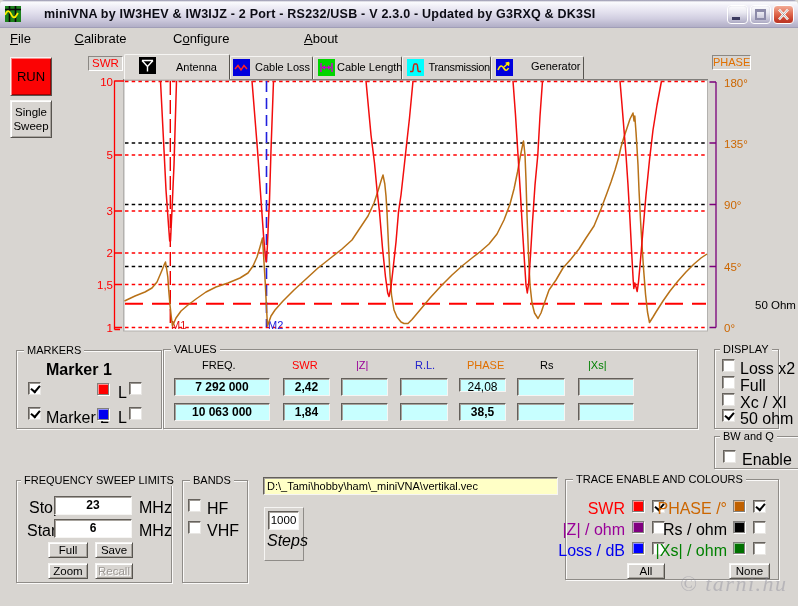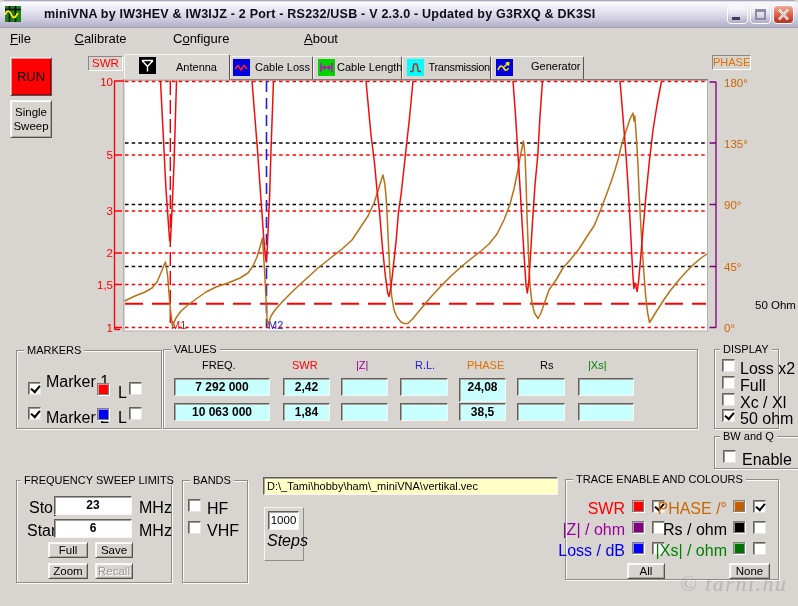--- a/index.html
+++ b/index.html
@@ -161,21 +161,21 @@
 
   <path fill="none" stroke="#b87117" stroke-width="1.5" stroke-linejoin="round" d="M124.5,301 L135,296 145,292 152,288 157,282 160,275 162.5,269 164.5,264 165.5,262 166.8,270 167.8,277 168.8,291 170,305 171.3,317 172.5,326 176,318 181,311 188,305 196,299 206,292 216,287 228,283 240,278 248,273 253,266 257,257 260,247 262.5,238 264,262 265.2,282 266.2,302 267.5,326 271,316 275,310 283,301 294,290 306,279 318,268 330,258.5 342,249 352,240 360,228 368,216 374,203 378,191 381,181 383,175 384.8,184 386,196 387,212 388.5,245 390,275 391.5,295 394,310 397,317 401,322 404,323.5 408,323.5 412,319.5 420,310 430,298 441,286 452,275 462,266 472,258 481,251 489,244 497,234 504,220 510,204 514,189 517.5,172 520,158 522,148 523.5,141 525,155 526,180 527,215 528.5,255 530,285 532,303 534.5,313 538,318.5 541,313 543,307 549,290 556,280 563,268 571,259 579,249 586,238 594,226 601,209 607,193 611,182 615,170 618.5,158 621,147 624,137 627,128 630,119 633,113 634,121 634.8,116 636,132 637,148 638,165 639,190 640.5,220 642,245 643.5,268 645.5,294 647.5,312 649.5,322.5 653,317 656,312 663,301 670,291 678,281 686,272 694,264 701,258 707,254"></path>
 
   <path fill="none" stroke="#f20d0d" stroke-width="1.5" stroke-linejoin="round" d="M160.5,81 L164,150 166,190 168.5,225 169.7,241 170.5,241 172,210 174,165 176.5,81 M252,81 L257.5,150 261,200 263.5,235 265.3,256 266.2,262 267.3,248 268.5,220 269.5,200 271,150 273.5,81 M366,81 L371,135 374.5,163 377,190 379.5,212 382.5,248 385.5,277 387.7,293 389,296.5 391,287 393.5,265 396,242 398.5,212 401,195 404,168 406.5,145 409.5,118 413,81 M513,81 L515.5,115 518,155 520.5,195 522.5,230 524.5,262 526,285 527.3,293 528.7,283 530.5,255 532.5,222 535,185 537.8,155 540,116 542.5,81 M620,81 L622,105 624,130 626,155 628,185 630,220 631.8,255 633.2,280 633.8,288.5 634.8,283 636,287 637.2,291.5 638.5,282 640.5,260 643,230 646,195 649.5,160 653,130 657,105 661.5,81"></path>
  </svg>
 
  <div class="gb" style="left:16px;top:350px;width:146px;height:79px;">
   <div class="gbl">MARKERS</div>
  </div>
  <div class="cb chk" style="left:28px;top:382px;"></div>
- <div class="lbl" style="left:46px;top:373px;">Marker 1</div>
+ <div class="lbl" style="left:46px;top:361px;font-weight:bold;">Marker 1</div>
  <div class="chip" style="left:97px;top:383px;background:#ff0000;"></div>
  <div class="lbl" style="left:118px;top:383.5px;">L</div>
  <div class="cb" style="left:129px;top:382px;"></div>
  <div class="cb chk" style="left:28px;top:407px;"></div>
  <div class="lbl" style="left:46px;top:408.5px;">Marker 2</div>
  <div class="chip" style="left:97px;top:408px;background:#0000ee;"></div>
  <div class="lbl" style="left:118px;top:408.5px;">L</div>
  <div class="cb" style="left:129px;top:407px;"></div>
 
  <div class="gb" style="left:163px;top:349px;width:535px;height:80px;">
@@ -185,21 +185,21 @@
  <div class="lbl" style="left:292px;top:359px;font-size:11px;color:#ff0000;">SWR</div>
  <div class="lbl" style="left:356px;top:359px;font-size:11px;color:#990099;">|Z|</div>
  <div class="lbl" style="left:415px;top:359px;font-size:11px;color:#2222cc;">R.L.</div>
  <div class="lbl" style="left:467px;top:359px;font-size:11px;color:#e07000;">PHASE</div>
  <div class="lbl" style="left:540px;top:359px;font-size:11px;">Rs</div>
  <div class="lbl" style="left:588px;top:359px;font-size:11px;color:#008000;">|Xs|</div>
  <div class="tbx vbox" style="left:174px;top:378px;width:96px;height:18px;background:#c8ffff;font-weight:bold;line-height:16px;">7 292 000</div>
  <div class="tbx vbox" style="left:283px;top:378px;width:47px;height:18px;background:#c8ffff;font-weight:bold;line-height:16px;">2,42</div>
  <div class="tbx vbox" style="left:341px;top:378px;width:47px;height:18px;background:#c8ffff;"></div>
  <div class="tbx vbox" style="left:400px;top:378px;width:48px;height:18px;background:#c8ffff;"></div>
- <div class="tbx vbox" style="left:459px;top:378px;width:47px;height:24px;background:#c8ffff;font-weight:bold;line-height:16px;">24,08</div>
+ <div class="tbx vbox" style="left:459px;top:378px;width:47px;height:14px;background:#c8ffff;font-weight:normal;line-height:16px;">24,08</div>
  <div class="tbx vbox" style="left:517px;top:378px;width:48px;height:18px;background:#c8ffff;"></div>
  <div class="tbx vbox" style="left:578px;top:378px;width:56px;height:18px;background:#c8ffff;"></div>
  <div class="tbx vbox" style="left:174px;top:402.5px;width:96px;height:18px;background:#c8ffff;font-weight:bold;line-height:16px;">10 063 000</div>
  <div class="tbx vbox" style="left:283px;top:402.5px;width:47px;height:18px;background:#c8ffff;font-weight:bold;line-height:16px;">1,84</div>
  <div class="tbx vbox" style="left:341px;top:402.5px;width:47px;height:18px;background:#c8ffff;"></div>
  <div class="tbx vbox" style="left:400px;top:402.5px;width:48px;height:18px;background:#c8ffff;"></div>
  <div class="tbx vbox" style="left:459px;top:402.5px;width:47px;height:18px;background:#c8ffff;font-weight:bold;line-height:16px;">38,5</div>
  <div class="tbx vbox" style="left:517px;top:402.5px;width:48px;height:18px;background:#c8ffff;"></div>
  <div class="tbx vbox" style="left:578px;top:402.5px;width:56px;height:18px;background:#c8ffff;"></div>
 

